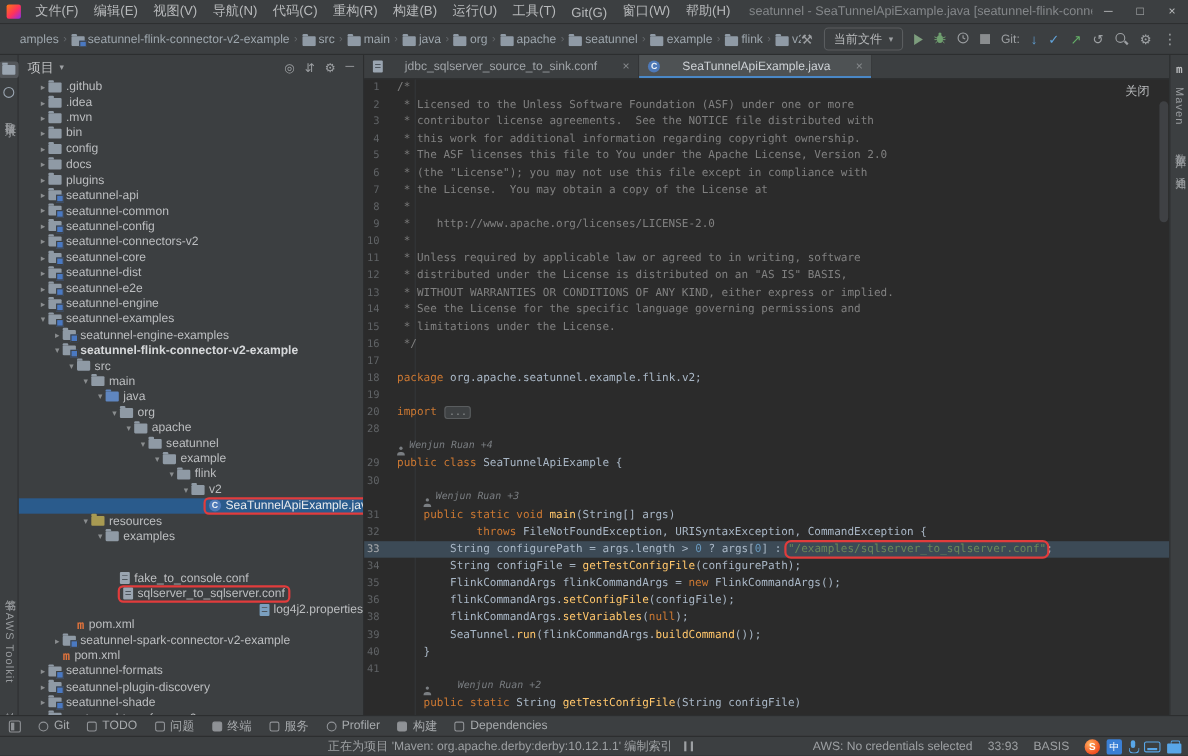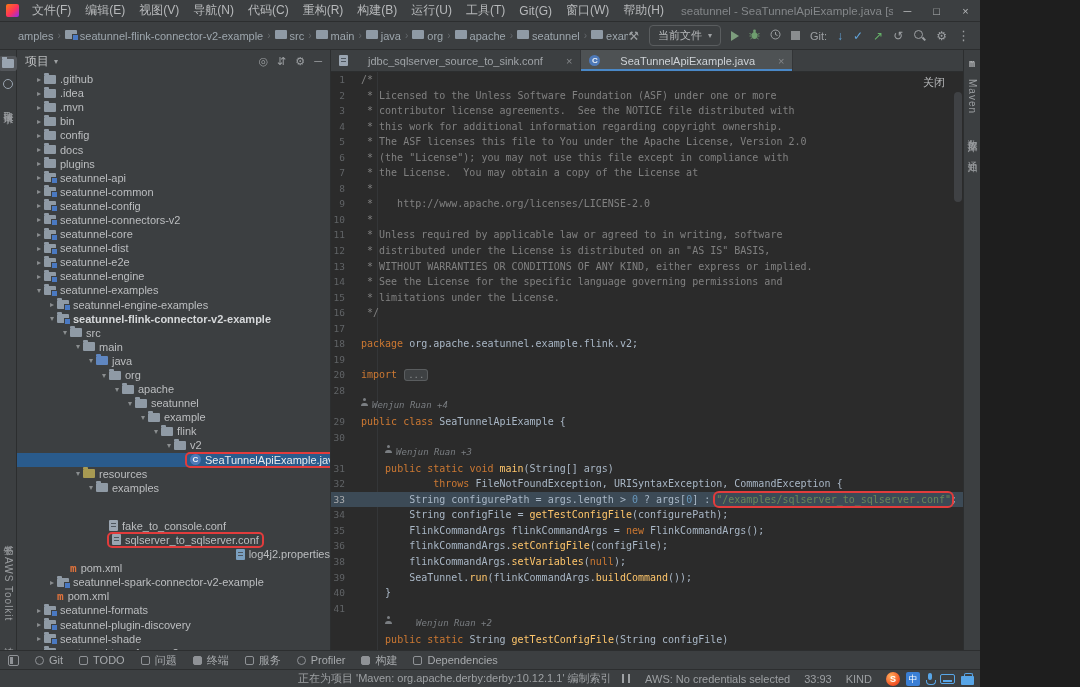--- a/index.html
+++ b/index.html
@@ -1,32 +1,32 @@
 <!DOCTYPE html>
 <html><head>
 <meta charset="utf-8">
 <style>
 *{box-sizing:border-box}
 html,body{margin:0;padding:0}
 body{width:1080px;height:687px;overflow:hidden;background:#1e1e1e;font-family:"Liberation Sans",sans-serif}
-.app{width:980px;height:687px;display:flex;flex-direction:column;background:#3c3f41}
+.app{width:1080px;height:687px;display:flex;flex-direction:column;background:#3c3f41}
 
 
 .titlebar{height:22px;flex:0 0 22px;background:#3c3f41;border-bottom:1px solid #2c2e2f;display:flex;align-items:center;padding-left:6px;font-size:12px;color:#b7b9bb}
 .app-icon{width:13px;height:13px;border-radius:2px;background:linear-gradient(135deg,#f97a12,#fe315d 55%,#8c2df0);margin-right:6px;flex:0 0 13px}
 .menubar{display:flex;align-items:center;white-space:nowrap}
 .menu-item{padding:0 7px;cursor:default}
 .tb-title{flex:1;text-align:center;color:#84878a;font-size:11.5px;white-space:nowrap;overflow:hidden;padding:0 10px}
 .win-btns{display:flex}
 .win-btn{width:29px;height:22px;text-align:center;line-height:22px;color:#b7b9bb;font-size:11px}
 
 
 .navbar{height:28px;flex:0 0 28px;background:#3c3f41;border-bottom:1px solid #2c2e2f;display:flex;align-items:center;padding:0 10px 0 18px;font-size:11px;color:#9da6ad}
 .crumbs{display:flex;align-items:center;min-width:0;overflow:hidden;white-space:nowrap}
-.crumb{display:inline-flex;align-items:flex-start;gap:3px}
+.crumb{display:inline-flex;align-items:flex-end;gap:3px}
 .csep{color:#64686c;margin:0 4px;font-size:10px}
 .nav-right{margin-left:auto;display:flex;align-items:center;gap:10px;color:#9da0a3;flex:0 0 auto}
 .ghammer{font-size:12px}
 .runcfg{display:inline-flex;align-items:center;gap:6px;border:1px solid #5a5d5f;border-radius:4px;padding:2px 8px;color:#b7b9bb}
 .caret{font-size:8px;color:#9da0a3}
 .play{width:0;height:0;border-left:8px solid #7d9d7d;border-top:5px solid transparent;border-bottom:5px solid transparent}
 .stop{width:9px;height:9px;background:#8a8d8f}
 .gitlabel{color:#9da0a3}
 .gico{font-size:12px}
 .teal{color:#61a2d8}
@@ -91,21 +91,21 @@
 .code-row.cur .gut{color:#a9abad}
 .ct{flex:1;min-width:0}
 .tok-c{color:#808080}
 .tok-k{color:#cc7832}
 .tok-p{color:#a9b7c6}
 .tok-s,.tok-sb{color:#6a8759}
 .tok-sb{outline:2px solid #e23c3c;outline-offset:1px;border-radius:3px}
 .tok-n2{color:#6897bb}
 .tok-f{color:#ffc66b}
 .tok-d{color:#8a8d8f;background:#3e4143;border:1px solid #5a5d5f;border-radius:3px;padding:0 3px;margin:0 1px;font-size:9px}
-.code-row.inlay .ct{color:#7a7e82;font-size:9px;font-style:italic;display:flex;align-items:flex-start}
+.code-row.inlay .ct{color:#7a7e82;font-size:9px;font-style:italic;display:flex;align-items:flex-end}
 .author-ico{display:inline-block;width:7px;height:8px;margin-right:4px;position:relative;flex:0 0 7px}
 .author-ico::before{content:"";position:absolute;top:0;left:2px;width:3px;height:3px;border-radius:50%;background:#7a7e82}
 .author-ico::after{content:"";position:absolute;bottom:0;left:0;width:7px;height:3px;border-radius:3px 3px 0 0;background:#7a7e82}
 .scroll-thumb{position:absolute;right:1px;top:20px;width:8px;height:110px;background:#50545a;border-radius:4px;opacity:.55;z-index:2}
 
 
 .twbar{height:19px;flex:0 0 19px;background:#3c3f41;border-top:1px solid #2c2e2f;display:flex;align-items:center;gap:16px;padding:0 8px;font-size:11px;color:#a7aaad}
 .twcorner{width:11px;height:11px;border:1px solid #8f9296;border-radius:2px;position:relative}
 .twcorner::after{content:"";position:absolute;left:1px;top:1px;bottom:1px;width:3px;background:#8f9296}
 .tw-item{display:inline-flex;align-items:center;gap:5px}
@@ -581,21 +581,21 @@
     </div>
 
   <div class="statusbar">
     <div class="sb-left">
       <span>正在为项目 'Maven: org.apache.derby:derby:10.12.1.1' 编制索引</span>
       <span class="pause"></span>
     </div>
     <div class="sb-right">
       <span>AWS: No credentials selected</span>
       <span>33:93</span>
-      <span>KIND</span>
+      <span>BASIS</span>
       <span class="ime">
           <span class="ime-sogou">S</span>
           <span class="ime-chinese-mode">中</span>
           <span class="ime-mic"></span>
           <span class="ime-keyboard"></span>
           <span class="ime-toolbox"></span>
         </span>
     </div>
   </div>
 </div>

